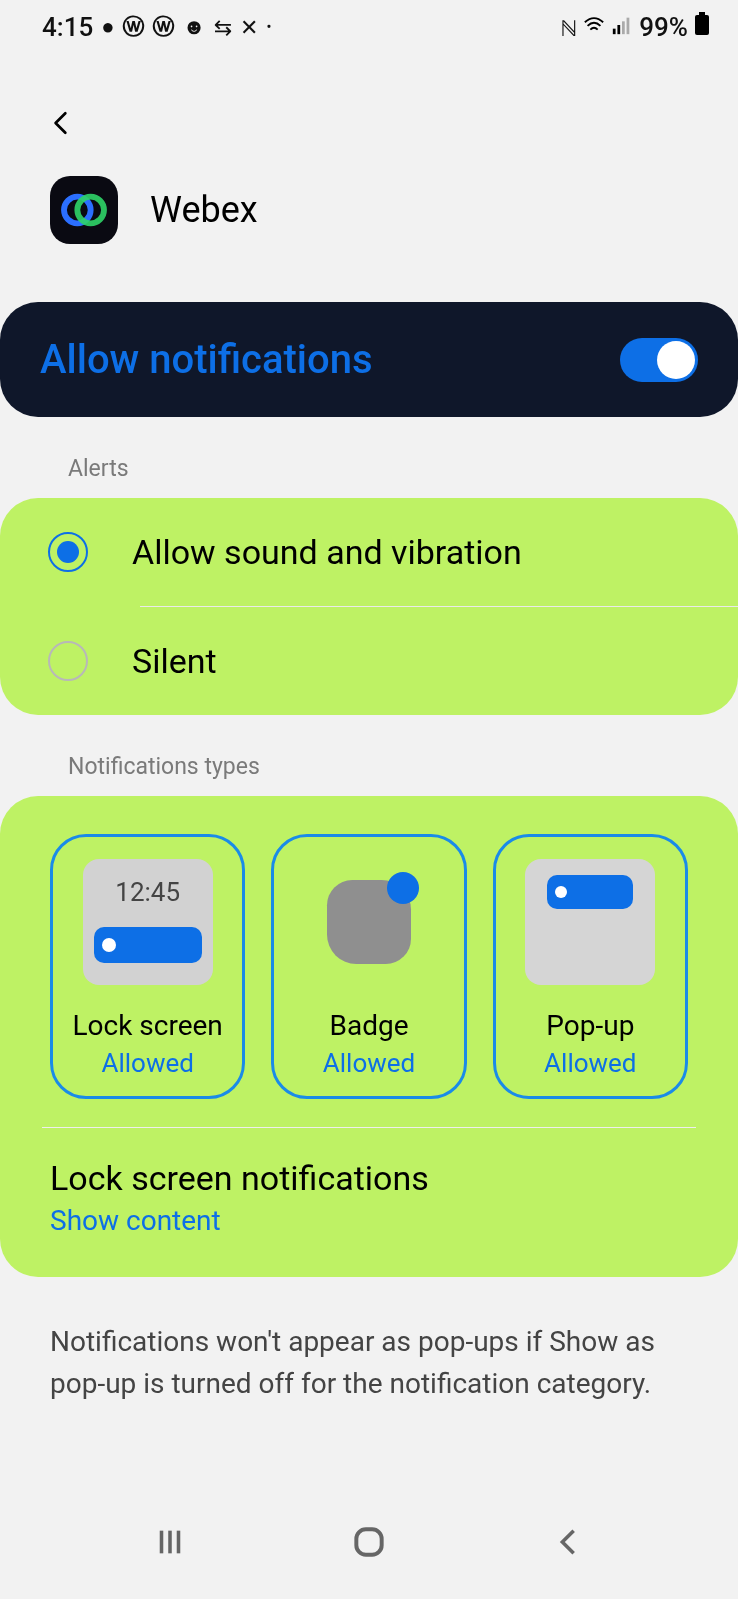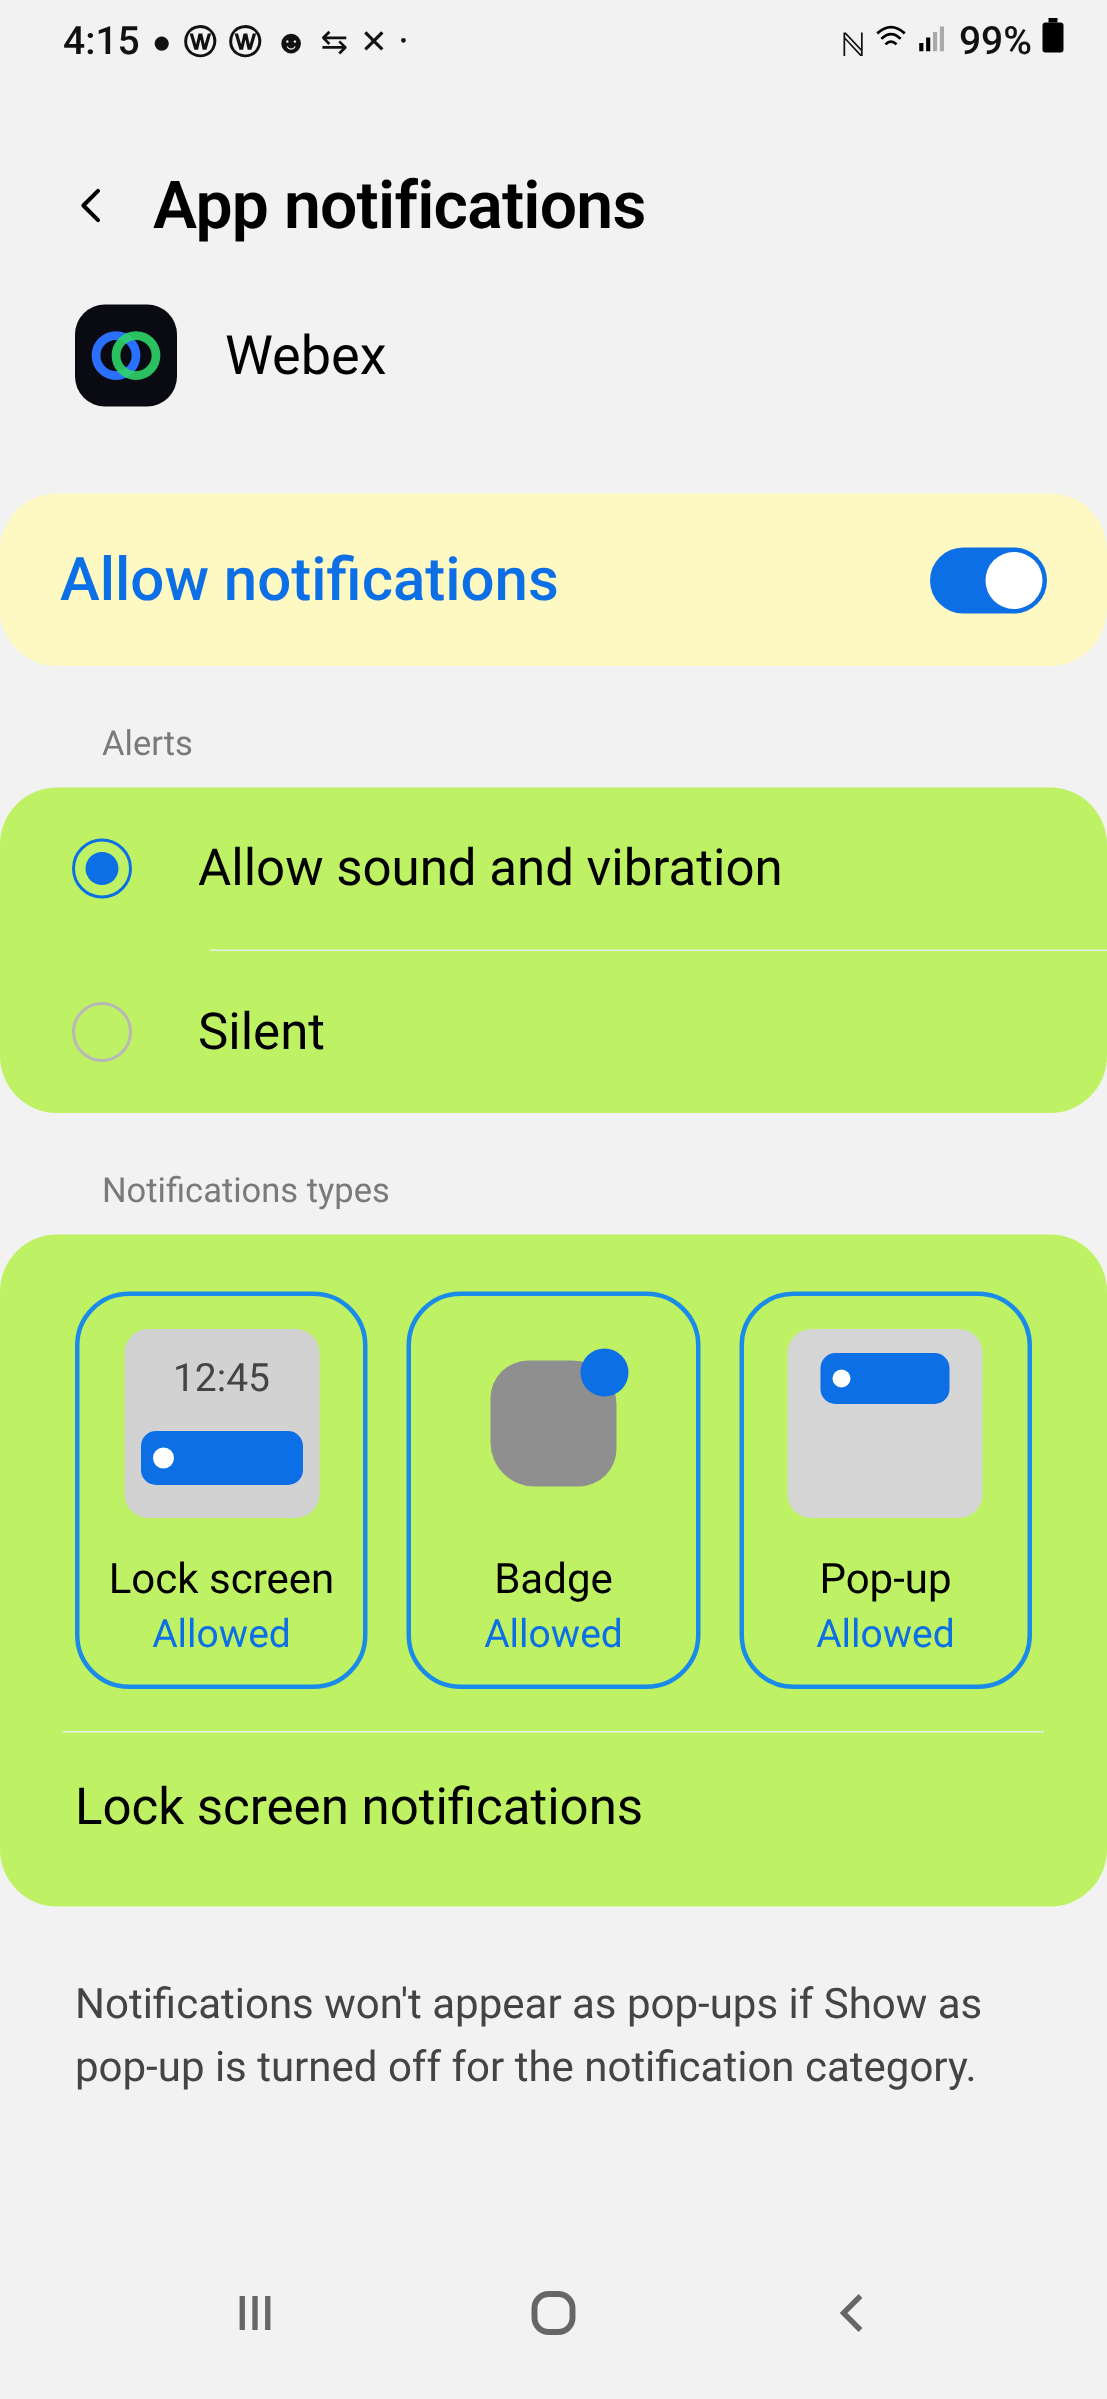--- a/index.html
+++ b/index.html
@@ -42,21 +42,21 @@
   .app-icon {
     width: 68px; height: 68px;
     border-radius: 20px;
     background: #0a0a12;
     display: flex; align-items: center; justify-content: center;
   }
   .app-icon svg { width: 50px; height: 50px; }
   .app-name { font-size: 36px; font-weight: 400; }
   .allow-card {
     margin: 18px 0 0 0;
-    background: #fef9c3;
+    background: #0f172a;
     border-radius: 38px;
     padding: 34px 40px;
     display: flex;
     justify-content: space-between;
     align-items: center;
   }
   .allow-label { color: #0d6fe6; font-size: 40px; font-weight: 500; }
   .toggle {
     width: 78px; height: 44px;
     background: #0d6fe6;
@@ -196,21 +196,20 @@
     </span>
   </div>
 </div>
 
 <div class="header">
   <div class="back-chevron">
     <svg viewBox="0 0 24 24">
         <path d="M16 3 L7 12 L16 21" stroke="#000" stroke-width="2.5" fill="none" stroke-linecap="round" stroke-linejoin="round"></path>
       </svg>
   </div>
-  <div class="page-title">App notifications</div>
 </div>
 
 <div class="app-row">
   <div class="app-icon">
     <svg viewBox="0 0 60 60">
       <circle cx="22" cy="30" r="16" stroke="#2b6fff" stroke-width="7" fill="none"></circle>
       <circle cx="38" cy="30" r="16" stroke="#2fd468" stroke-width="7" fill="none" opacity="0.9"></circle>
     </svg>
   </div>
   <div class="app-name">Webex</div>
@@ -268,20 +267,21 @@
           </div>
       </div>
       <div class="type-title">Pop-up</div>
       <div class="type-status">Allowed</div>
     </div>
 
   </div>
   <div class="thin-divider"></div>
   <div class="ls-setting">
     <div class="ls-setting-title">Lock screen notifications</div>
+    <div class="ls-setting-sub">Show content</div>
   </div>
 </div>
 
 <div class="footer-text">Notifications won't appear as pop-ups if Show as pop-up is turned off for the notification category.</div>
 
 <div class="nav-bar">
   <div class="nav-btn">
     <svg width="34" height="34" viewBox="0 0 24 24">
         <line x1="6" y1="4" x2="6" y2="20"></line>
         <line x1="12" y1="4" x2="12" y2="20"></line>

